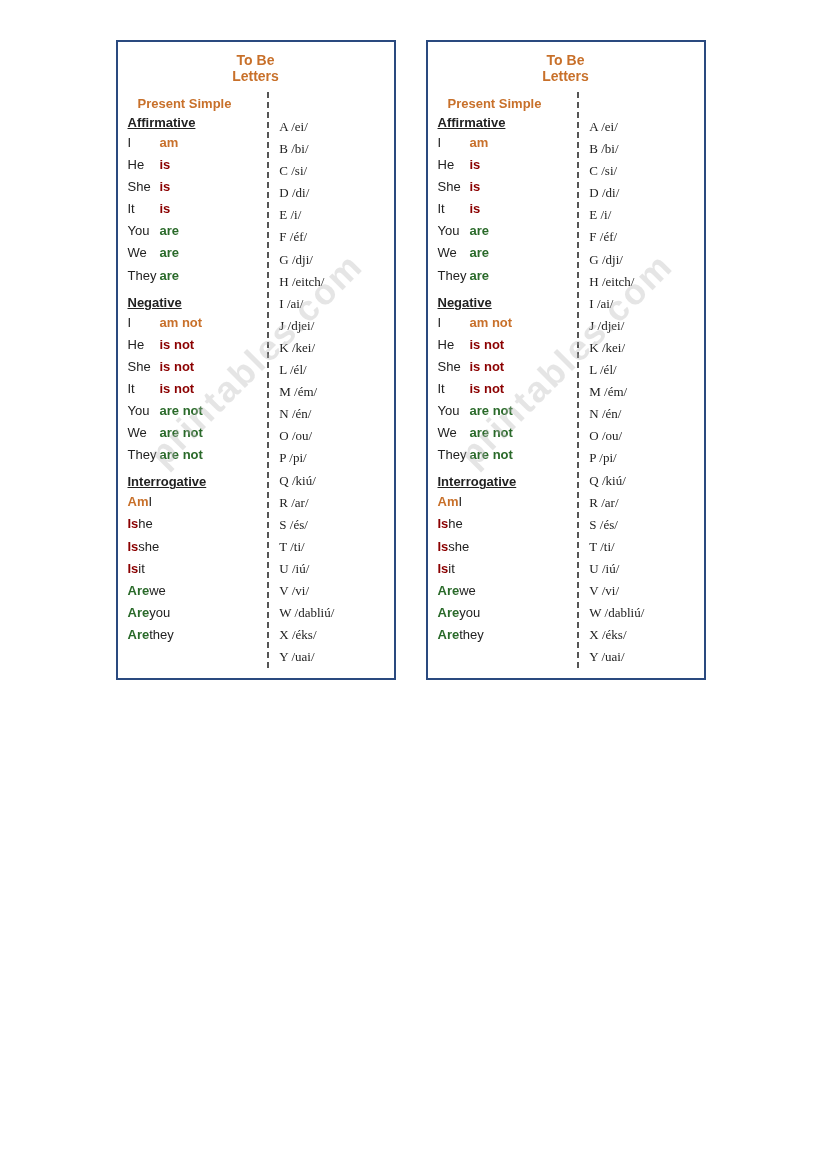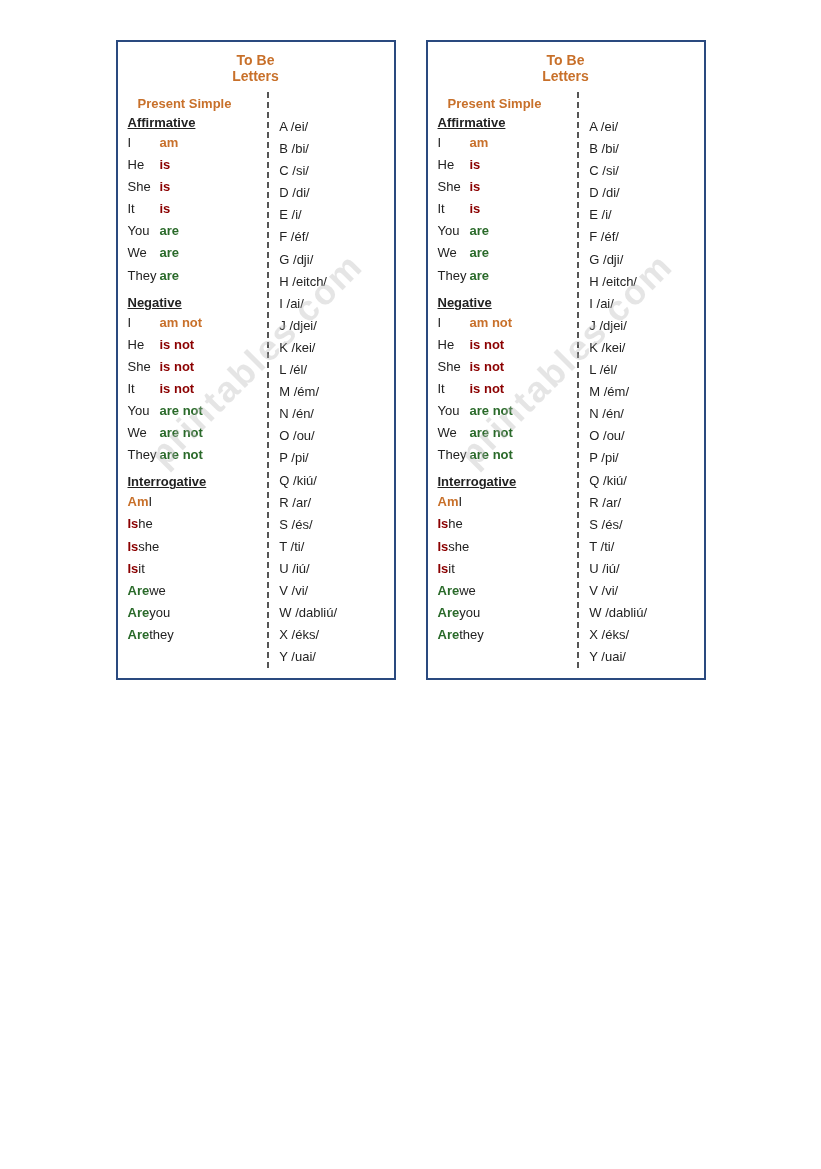--- a/index.html
+++ b/index.html
@@ -46,20 +46,21 @@
       width: 100%;
     }
     .left-col {
       width: 55%;
       padding-left: 10px;
       border-right: 2px dashed #555;
     }
     .right-col {
       width: 45%;
       padding-left: 10px;
+      font-family: Liberation Serif, serif;
     }
     .subsection-title {
       text-decoration: underline;
       font-weight: bold;
       color: #222;
       font-size: 13px;
       margin: 4px 0 2px 0;
     }
     .row {
       display: flex;

